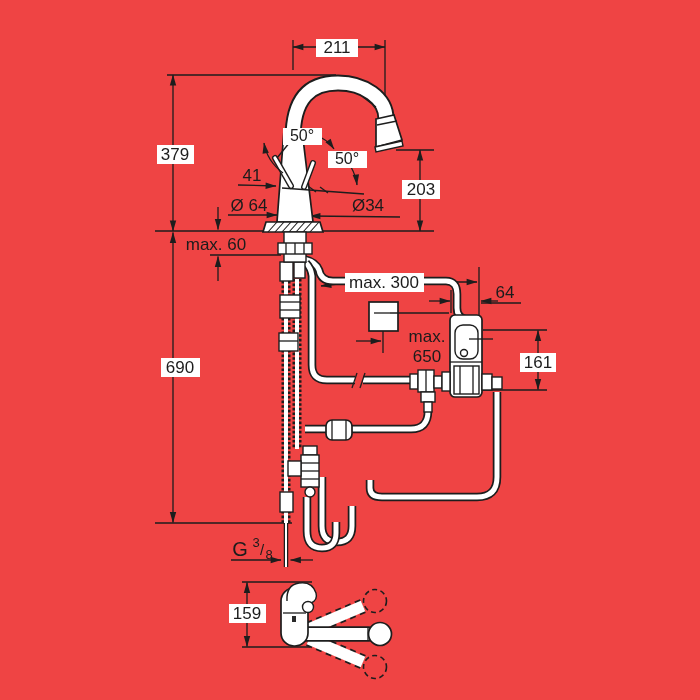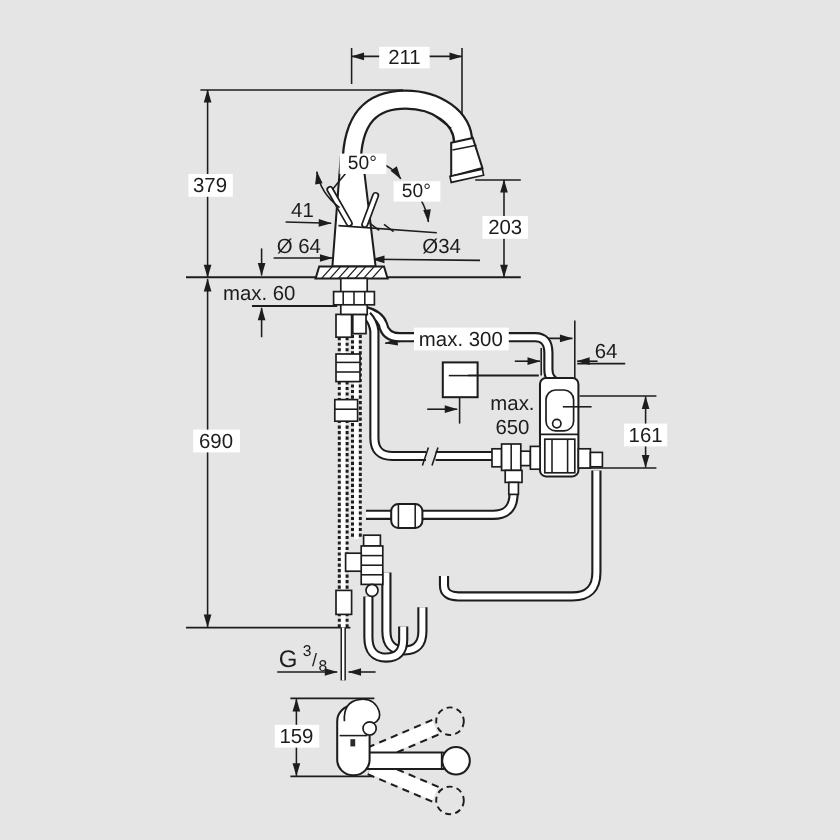--- a/index.html
+++ b/index.html
@@ -1,16 +1,16 @@
 <!DOCTYPE html>
 <html><head>
 <meta charset="utf-8">
 <style>
   html,body{margin:0;padding:0;background:#ffffff;}
-  .stage{width:700px;height:700px;background:#e5e5e5;position:relative;overflow:hidden;}
+  .stage{width:700px;height:700px;background:#ef4444;position:relative;overflow:hidden;}
   svg{display:block;}
   svg text{font-family:"Liberation Sans","DejaVu Sans",sans-serif;font-size:17px;fill:#1c1c1c;text-anchor:middle;}
   .fs16{font-size:16px;}
   .fsG{font-size:20px;}
   .fsSup{font-size:13px;}
   .fsSl{font-size:15px;}
   .ln{stroke:#1d1d1d;stroke-width:1.3;fill:none;}
   .ln2{stroke:#1d1d1d;stroke-width:1.7;fill:none;}
   .wh{fill:#ffffff;}
   .shape{fill:#ffffff;stroke:#1d1d1d;stroke-width:1.7;}

